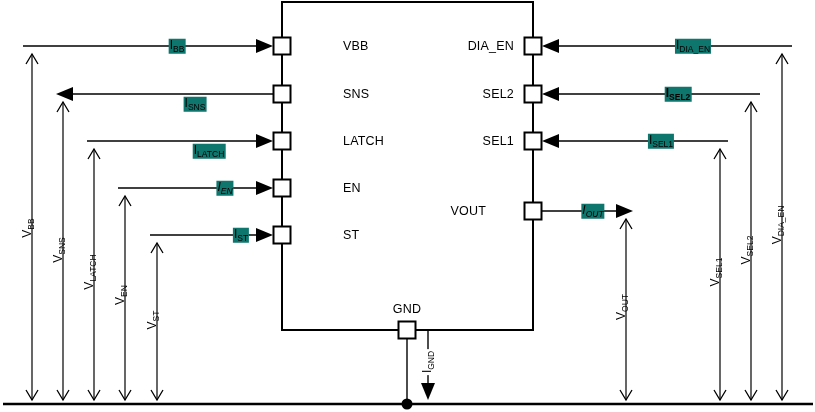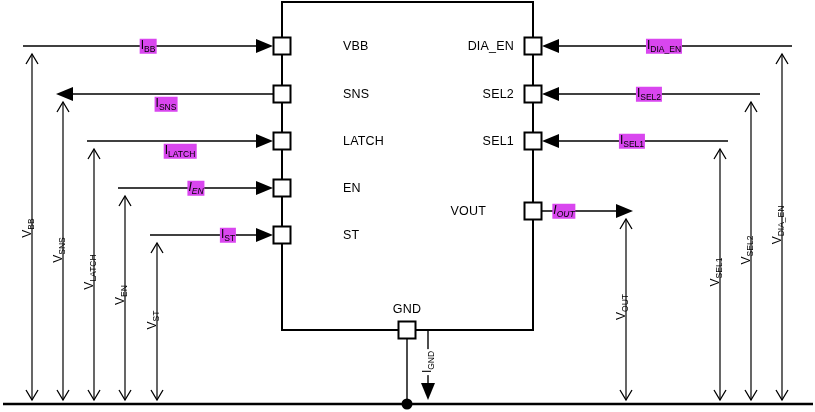--- a/index.html
+++ b/index.html
@@ -8,21 +8,21 @@
     font-family:"Liberation Sans", sans-serif; overflow:hidden;
   }
   #wire-layer { position:absolute; left:0; top:0; width:815px; height:412px; }
   .lbl {
     position:absolute; color:#000; font-size:12px; line-height:1;
     white-space:nowrap; transform:translate(-50%,-50%);
   }
   .pin-lbl { font-size:12.5px; letter-spacing:0.2px; }
   .pin-lbl.align-left  { transform:translate(0,-50%);margin-left:44px; }
   .pin-lbl.align-right { transform:translate(-100%,-50%); }
-  .cur-lbl { background:#d946ef; padding:0 1px; }
+  .cur-lbl { background:#0f766e; padding:0 1px;margin-left:29px; }
   .rot { transform:translate(-50%,-50%) rotate(-90deg); }
   .rot.curbg { background:#ffffff; padding:0 2px; }
   .sub { font-size:8.5px; vertical-align:-3px; }
 </style>
 </head>
 <body>
 
 <div id="stage">
   <svg id="wire-layer" viewBox="0 0 815 412" xmlns="http://www.w3.org/2000/svg">
       <rect x="282" y="2" width="251" height="328" fill="none" stroke="#000000" stroke-width="2"></rect>
@@ -95,23 +95,23 @@
       <div class="lbl pin-lbl align-left" style="left: 299px; top: 235px;">ST</div>
       <div class="lbl pin-lbl align-right" style="left: 514px; top: 46px;">DIA_EN</div>
       <div class="lbl pin-lbl align-right" style="left: 514px; top: 94px;">SEL2</div>
       <div class="lbl pin-lbl align-right" style="left: 514px; top: 141px;">SEL1</div>
       <div class="lbl pin-lbl align-right" style="left: 486px; top: 211px;">VOUT</div>
       <div class="lbl pin-lbl" style="left: 407px; top: 309px;">GND</div>
       <div class="lbl cur-lbl" style="left: 148px; top: 46px;"><span>I</span><span class="sub">BB</span></div>
       <div class="lbl cur-lbl" style="left: 166px; top: 104px;"><span>I</span><span class="sub">SNS</span></div>
       <div class="lbl cur-lbl" style="left: 180px; top: 151px;"><span>I</span><span class="sub">LATCH</span></div>
       <div class="lbl cur-lbl" style="left: 196px; top: 188px; font-style: italic;"><span>I</span><span class="sub">EN</span></div>
-      <div class="lbl cur-lbl" style="left: 228px; top: 235px;"><span>I</span><span class="sub">ST</span></div>
+      <div class="lbl cur-lbl" style="left: 212px; top: 235px;"><span>I</span><span class="sub">ST</span></div>
       <div class="lbl cur-lbl" style="left: 664px; top: 46px;"><span>I</span><span class="sub">DIA_EN</span></div>
-      <div class="lbl cur-lbl" style="left: 649px; top: 94px;"><span>I</span><span class="sub">SEL2</span></div>
+      <div class="lbl cur-lbl" style="left: 649px; top: 94px; font-weight: bold;"><span>I</span><span class="sub">SEL2</span></div>
       <div class="lbl cur-lbl" style="left: 632px; top: 141px;"><span>I</span><span class="sub">SEL1</span></div>
       <div class="lbl cur-lbl" style="left: 564px; top: 211px; font-style: italic;"><span>I</span><span class="sub">OUT</span></div>
       <div class="lbl rot curbg" style="left: 428px; top: 362px;"><span>I</span><span class="sub">GND</span></div>
       <div class="lbl rot" style="left: 28px; top: 228px;"><span>V</span><span class="sub">BB</span></div>
       <div class="lbl rot" style="left: 59px; top: 250px;"><span>V</span><span class="sub">SNS</span></div>
       <div class="lbl rot" style="left: 90px; top: 272px;"><span>V</span><span class="sub">LATCH</span></div>
       <div class="lbl rot" style="left: 121px; top: 295px;"><span>V</span><span class="sub">EN</span></div>
       <div class="lbl rot" style="left: 153px; top: 320px;"><span>V</span><span class="sub">ST</span></div>
       <div class="lbl rot" style="left: 622px; top: 307px;"><span>V</span><span class="sub">OUT</span></div>
       <div class="lbl rot" style="left: 716px; top: 272px;"><span>V</span><span class="sub">SEL1</span></div>

